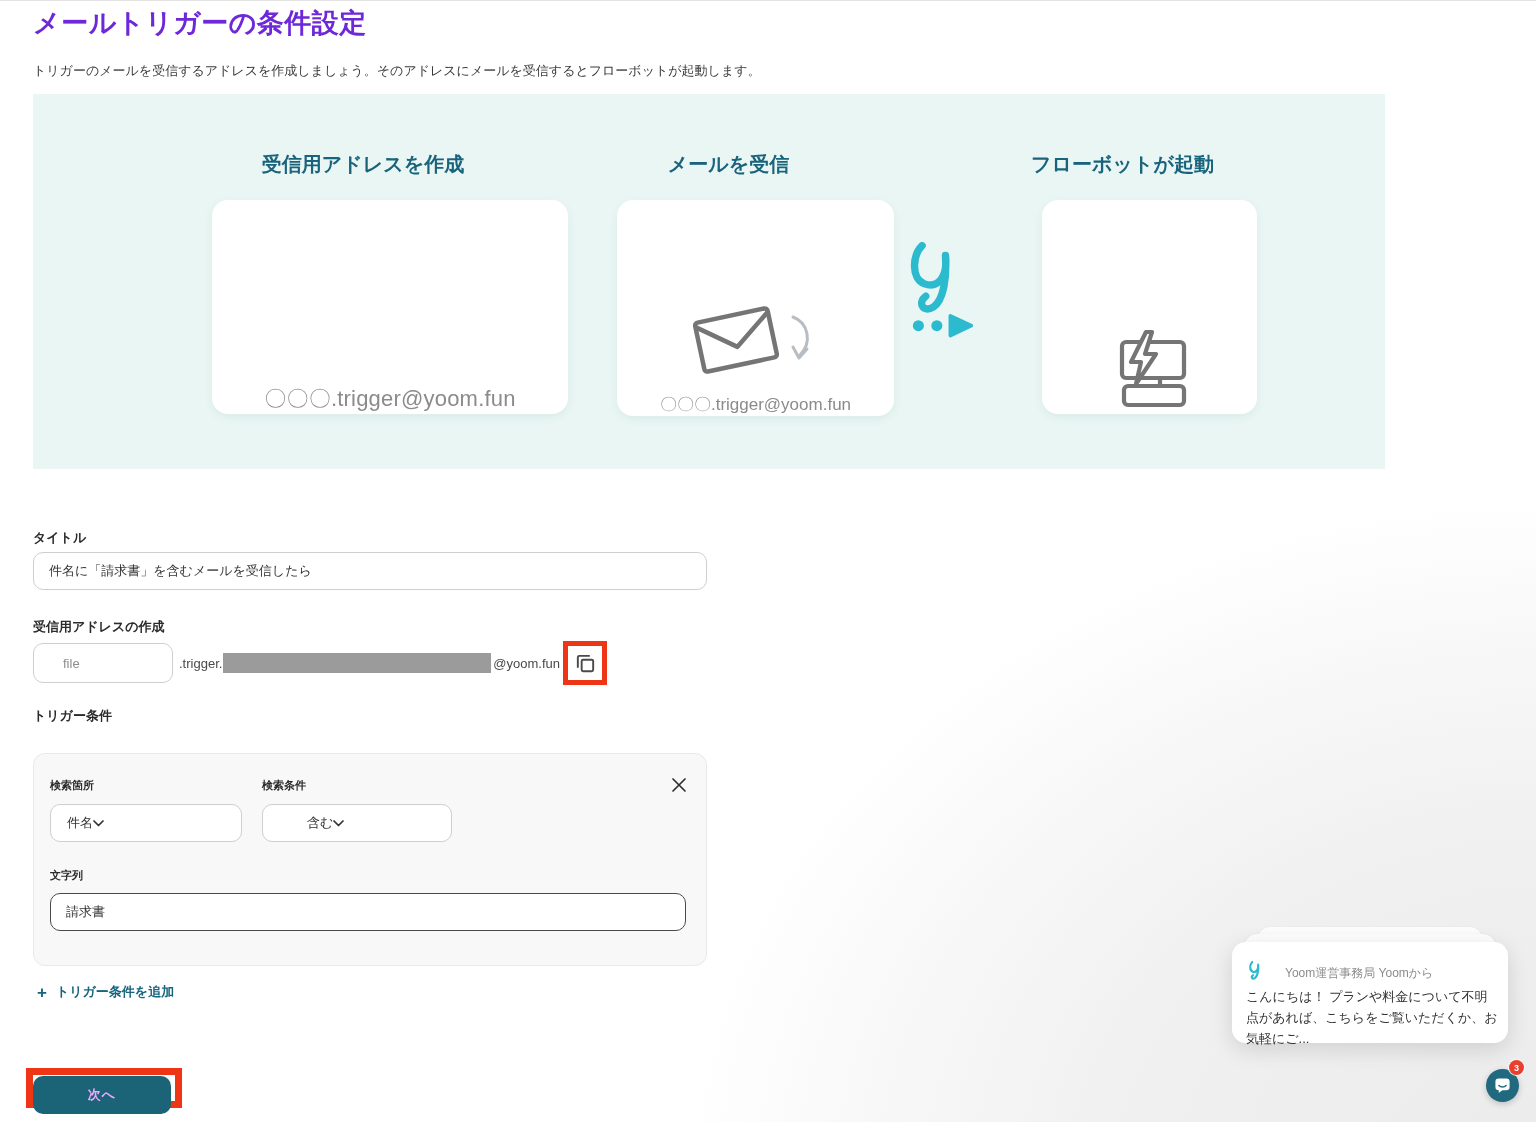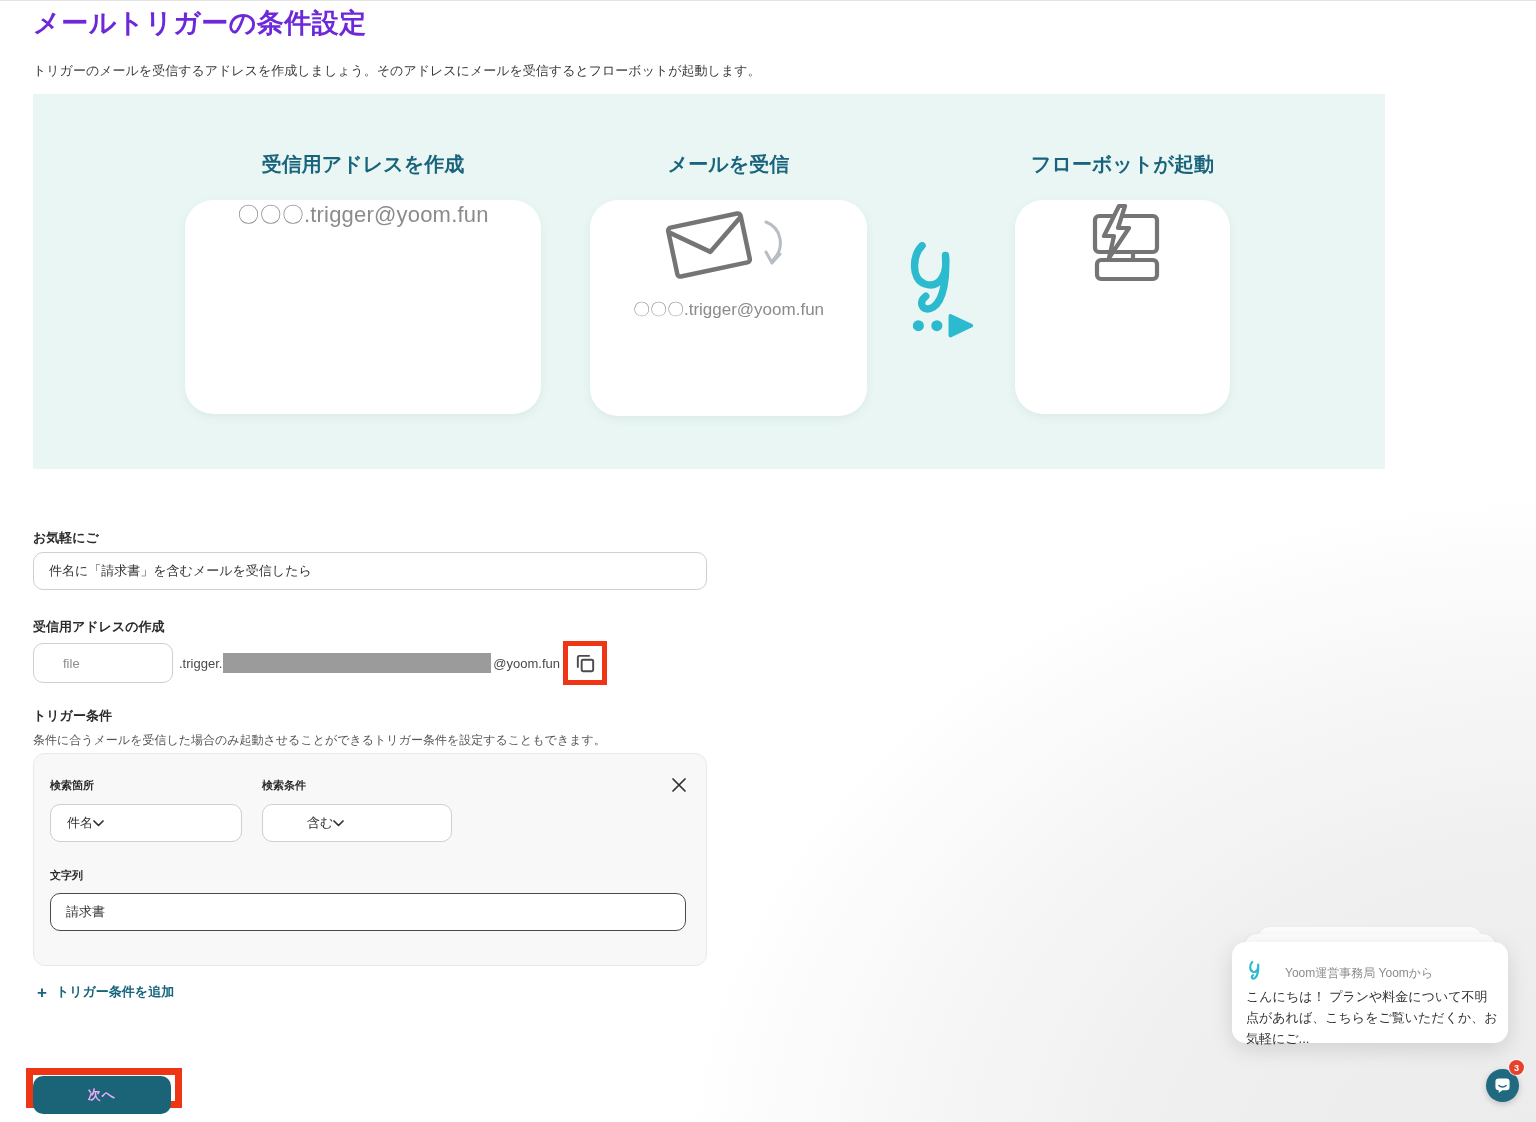--- a/index.html
+++ b/index.html
@@ -9,22 +9,22 @@
   .bg-sweep { position:absolute; right:0; bottom:0; width:1000px; height:720px;
     background:radial-gradient(115% 125% at 102% 108%, #ebebeb 0%, #f0f0f0 38%, #f8f8f8 60%, rgba(255,255,255,0) 76%); }
 
   
   .page-title { position:absolute; left:33px; top:4px; font-size:27px; font-weight:700; color:#6d28d9; letter-spacing:.5px; }
   .page-subtitle { position:absolute; left:33px; top:61px; font-size:13px; color:#3a3a3a; }
 
   
   .banner { position:absolute; left:33px; top:93px; width:1352px; height:375px; background:#e9f6f4; }
   .step-heading { position:absolute; top:57px; text-align:center; font-size:20px; font-weight:700; color:#19647c; }
-  .step-card { position:absolute; top:106px; background:#fff; border-radius:28px; box-shadow:0 3px 10px rgba(40,90,90,.07);
-    display:flex; flex-direction:column; align-items:center; justify-content:flex-start; }
+  .step-card { position:absolute; top:106px; background:#fff; border-radius:16px; box-shadow:0 3px 10px rgba(40,90,90,.07);
+    display:flex; flex-direction:column; align-items:center; justify-content:flex-end;margin-left:27px; }
   .card-addr-lg { font-size:22px; color:#8b8b8b; letter-spacing:.2px; }
   .card-addr-sm { font-size:17px; color:#8b8b8b; margin-top:10px; }
   .squiggle { position:absolute; left:872px; top:148px; }
 
   
   .field-label { position:absolute; font-size:13px; font-weight:700; color:#2b2b2b; }
   .text-input { position:absolute; height:38px; border:1px solid #cfcfcf; border-radius:10px; background:#fff;
     font-family:inherit; font-size:13px; color:#333; padding:0 15px; outline:none; }
   .title-input { left:33px; top:551px; width:674px; }
 
@@ -114,41 +114,40 @@
     <div class="squiggle">
       <svg width="76" height="96" viewBox="0 0 60 78" fill="none">
         <path d="M13 3 C5 11 4 30 15 34 C26 38 34 28 32 11 C33 28 31 47 22 53 C14 58 9 49 16 44" stroke="#2cbacf" stroke-width="6" stroke-linecap="round" stroke-linejoin="round"></path>
         <circle cx="10" cy="68" r="4.5" fill="#2cbacf"></circle>
         <circle cx="25" cy="68" r="4.5" fill="#2cbacf"></circle>
         <path d="M36 60 L53 68 L36 76 Z" fill="#2cbacf" stroke="#2cbacf" stroke-width="3" stroke-linejoin="round"></path>
       </svg>
     </div>
   </div>
 
-  <label class="field-label" style="left:33px; top:528px;">お気軽にご</label>
+  <label class="field-label" style="left:33px; top:528px;">タイトル</label>
   <input class="text-input title-input" type="text" value="件名に「請求書」を含むメールを受信したら" style="">
 
   <label class="field-label" style="left:33px; top:617px;">受信用アドレスの作成</label>
   <div class="addr-row">
     <input class="text-input addr-local" type="text" value="file" style="">
     <span class="addr-text">.trigger.</span>
     <span class="addr-bar"></span>
     <span class="addr-text" style="margin-left:1px;">@yoom.fun</span>
     <span class="copy-wrap">
       <span style="display:flex; cursor:pointer;">
         <svg width="23" height="23" viewBox="0 0 24 24" fill="none" stroke="#4a4a4a" stroke-width="2">
           <rect x="8" y="8" width="12" height="12" rx="1.5"></rect>
           <path d="M16.5 4 H5.5 C4.7 4 4 4.7 4 5.5 V16.5"></path>
         </svg>
       </span>
     </span>
   </div>
 
   <div class="field-label" style="left:33px; top:706px;">トリガー条件</div>
-  <p class="trigger-desc">条件に合うメールを受信した場合のみ起動させることができるトリガー条件を設定することもできます。</p>
 
   <div class="cond-card">
     <label class="cond-label" style="left:16px; top:24px;">検索箇所</label>
     <div class="select-box" style="left:16px; width:192px;">
       <span>件名</span>
       <svg width="11" height="7" viewBox="0 0 11 7" fill="none">
           <path d="M1 1 L5.5 5.5 L10 1" stroke="#333" stroke-width="1.7" stroke-linecap="round" stroke-linejoin="round"></path>
         </svg>
     </div>
 

